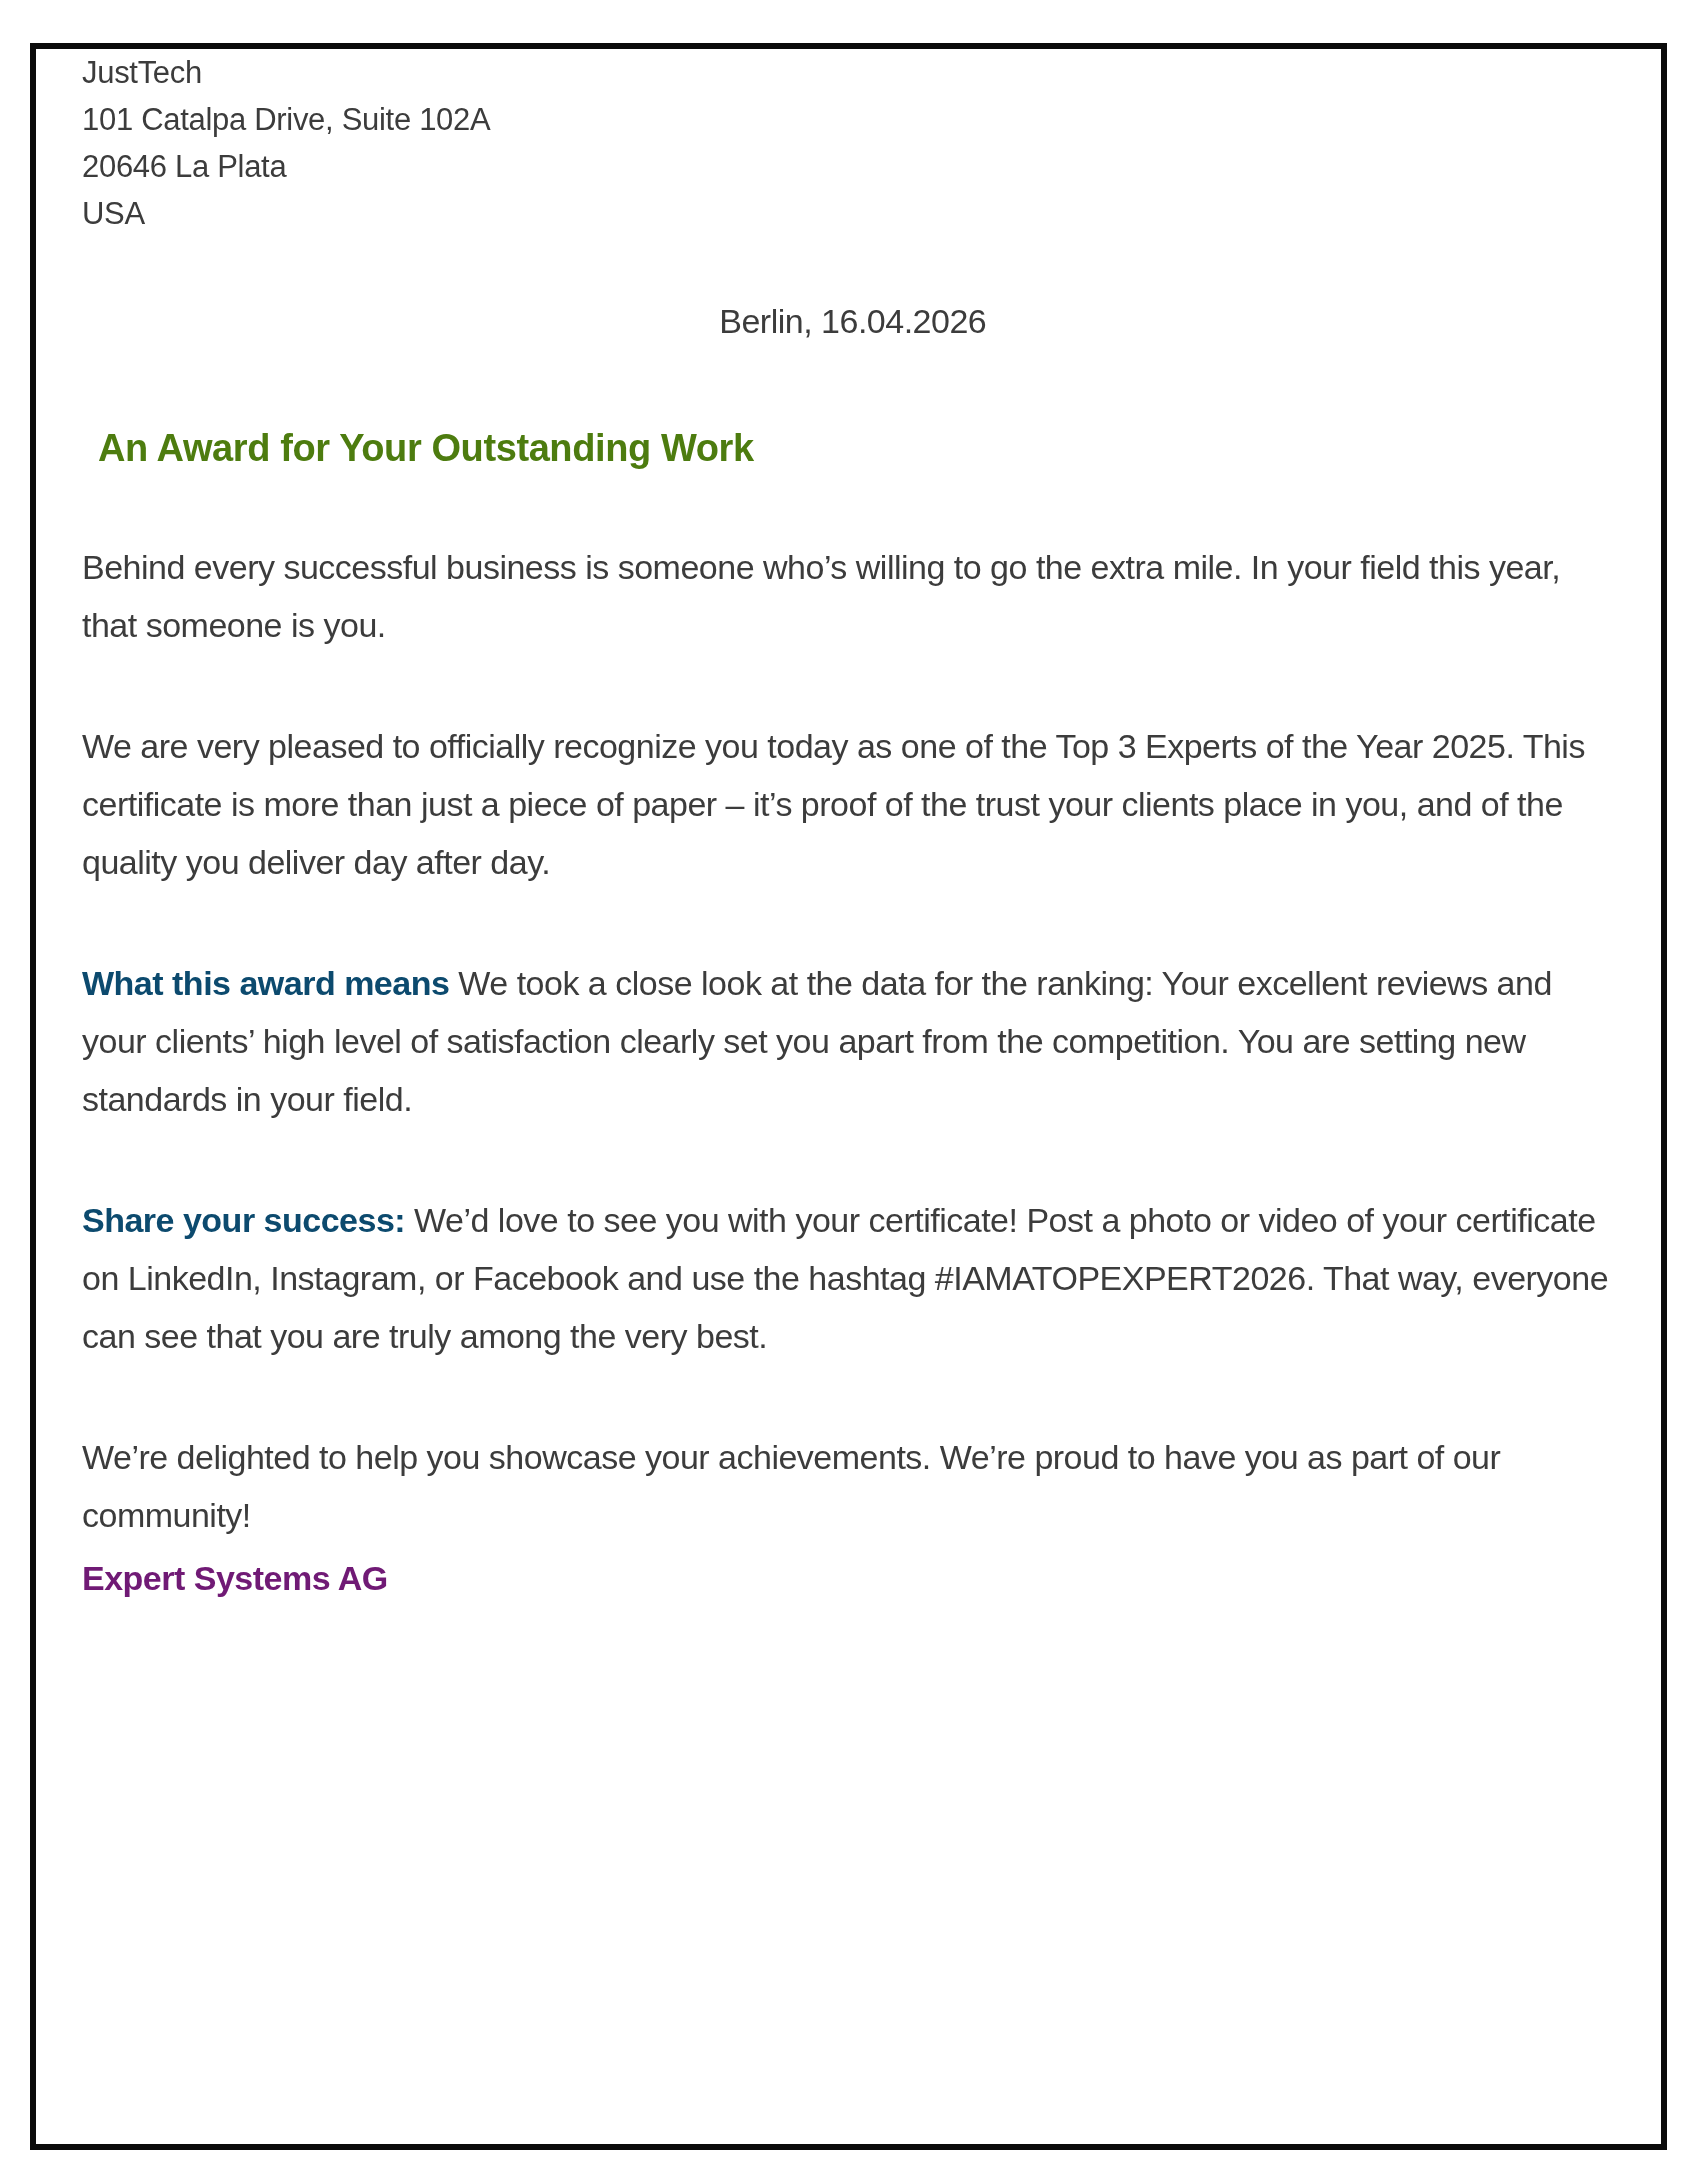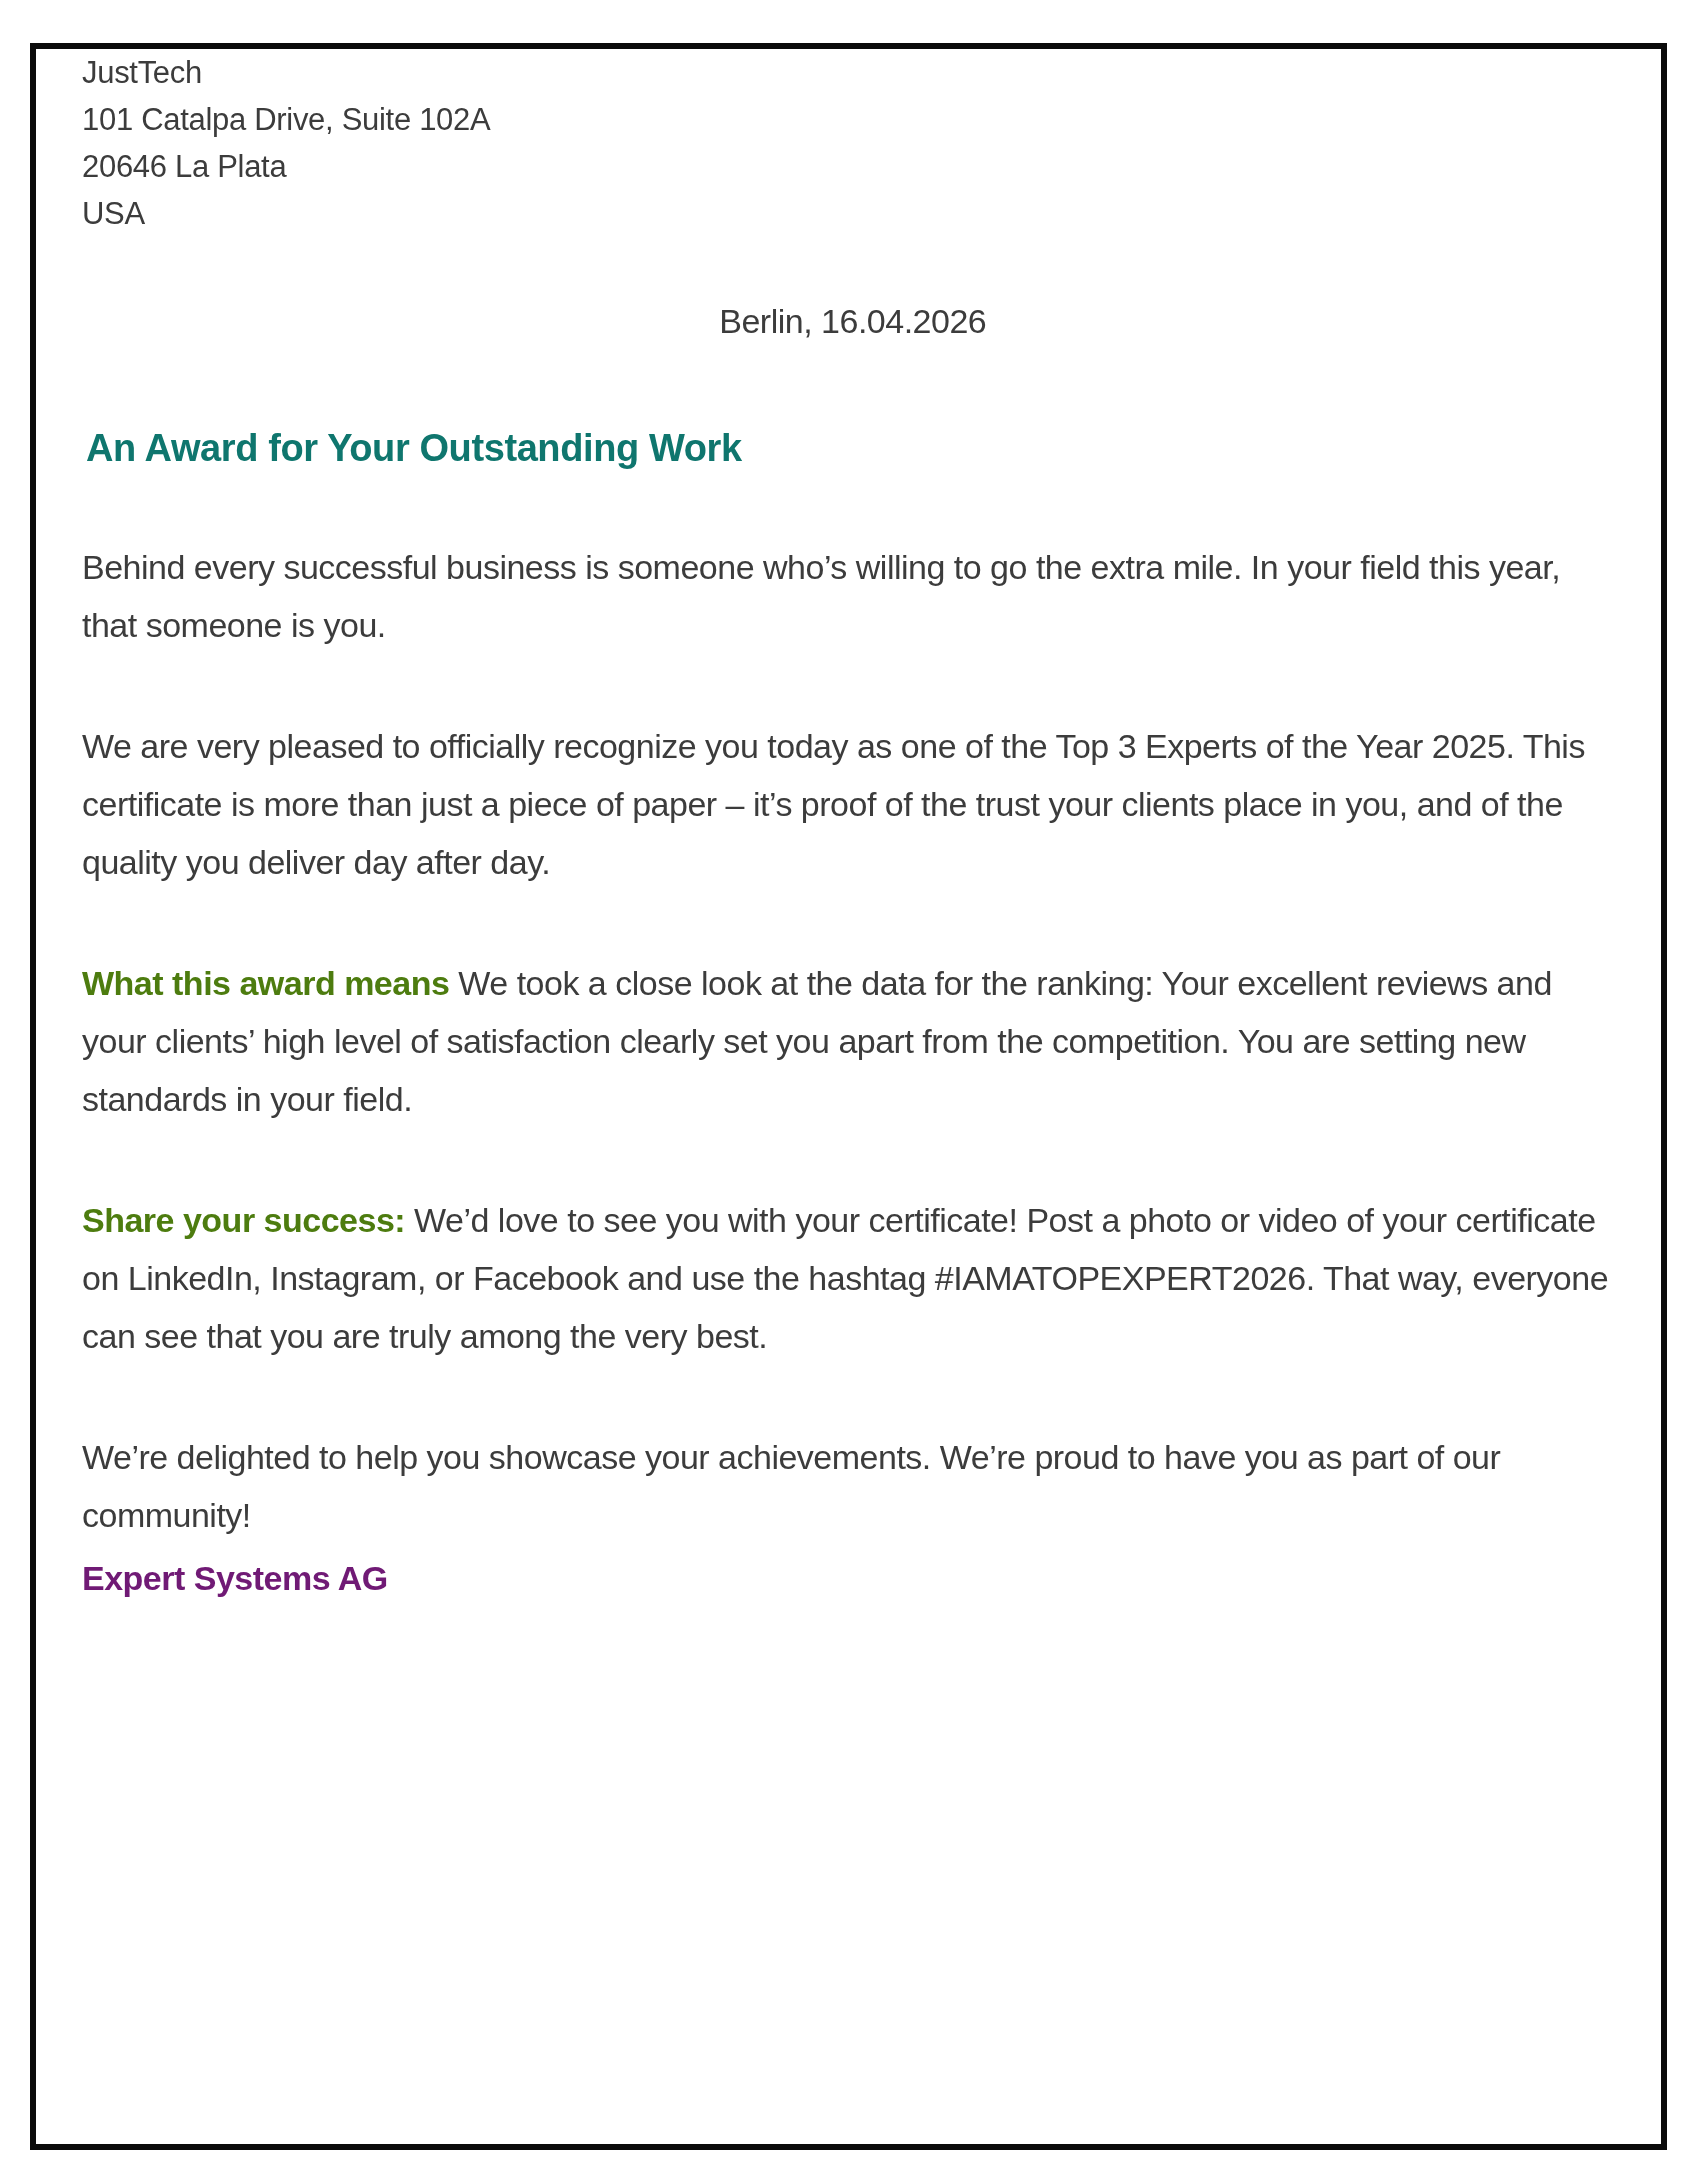--- a/index.html
+++ b/index.html
@@ -37,35 +37,35 @@
     letter-spacing: -0.3px;
   }
   .dateline {
     margin-top: 55px;
     font-size: 34px;
     line-height: 58px;
     letter-spacing: -0.5px;
     text-align: center;
   }
   .subject {
-    margin: 72px 0 0 4px;
+    margin: 72px 0 0 16px;
     font-size: 38px;
     line-height: 53px;
     font-weight: bold;
     letter-spacing: -0.4px;
-    color: #0f766e;
+    color: #4d7c0f;
   }
   p {
     margin: 63px 0 0 0;
     font-size: 34px;
     line-height: 58px;
     letter-spacing: -0.5px;
   }
   p strong.lead {
-    color: #4d7c0f;
+    color: #0c4a6e;
   }
   .sig-company {
     margin-top: 5.1px;
     font-weight: bold;
     color: #701a75;
   }
 </style>
 </head>
 <body>
 

